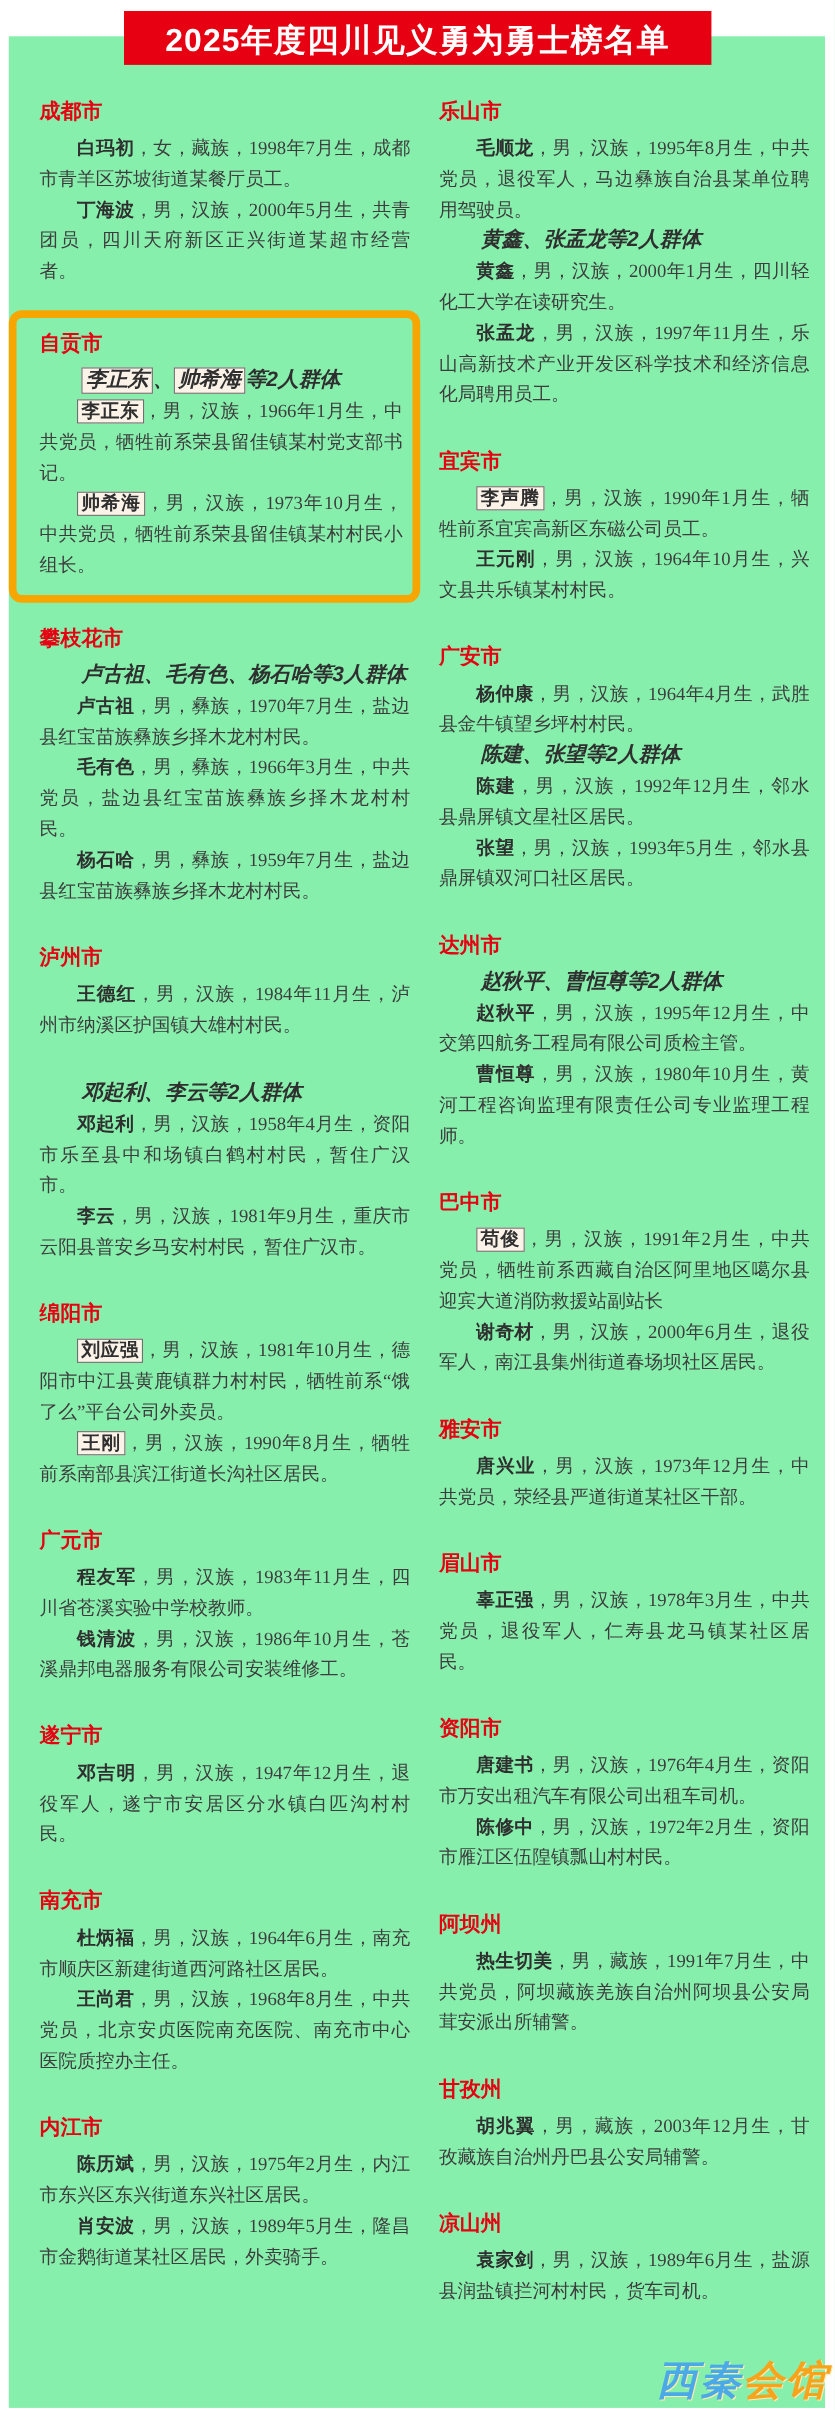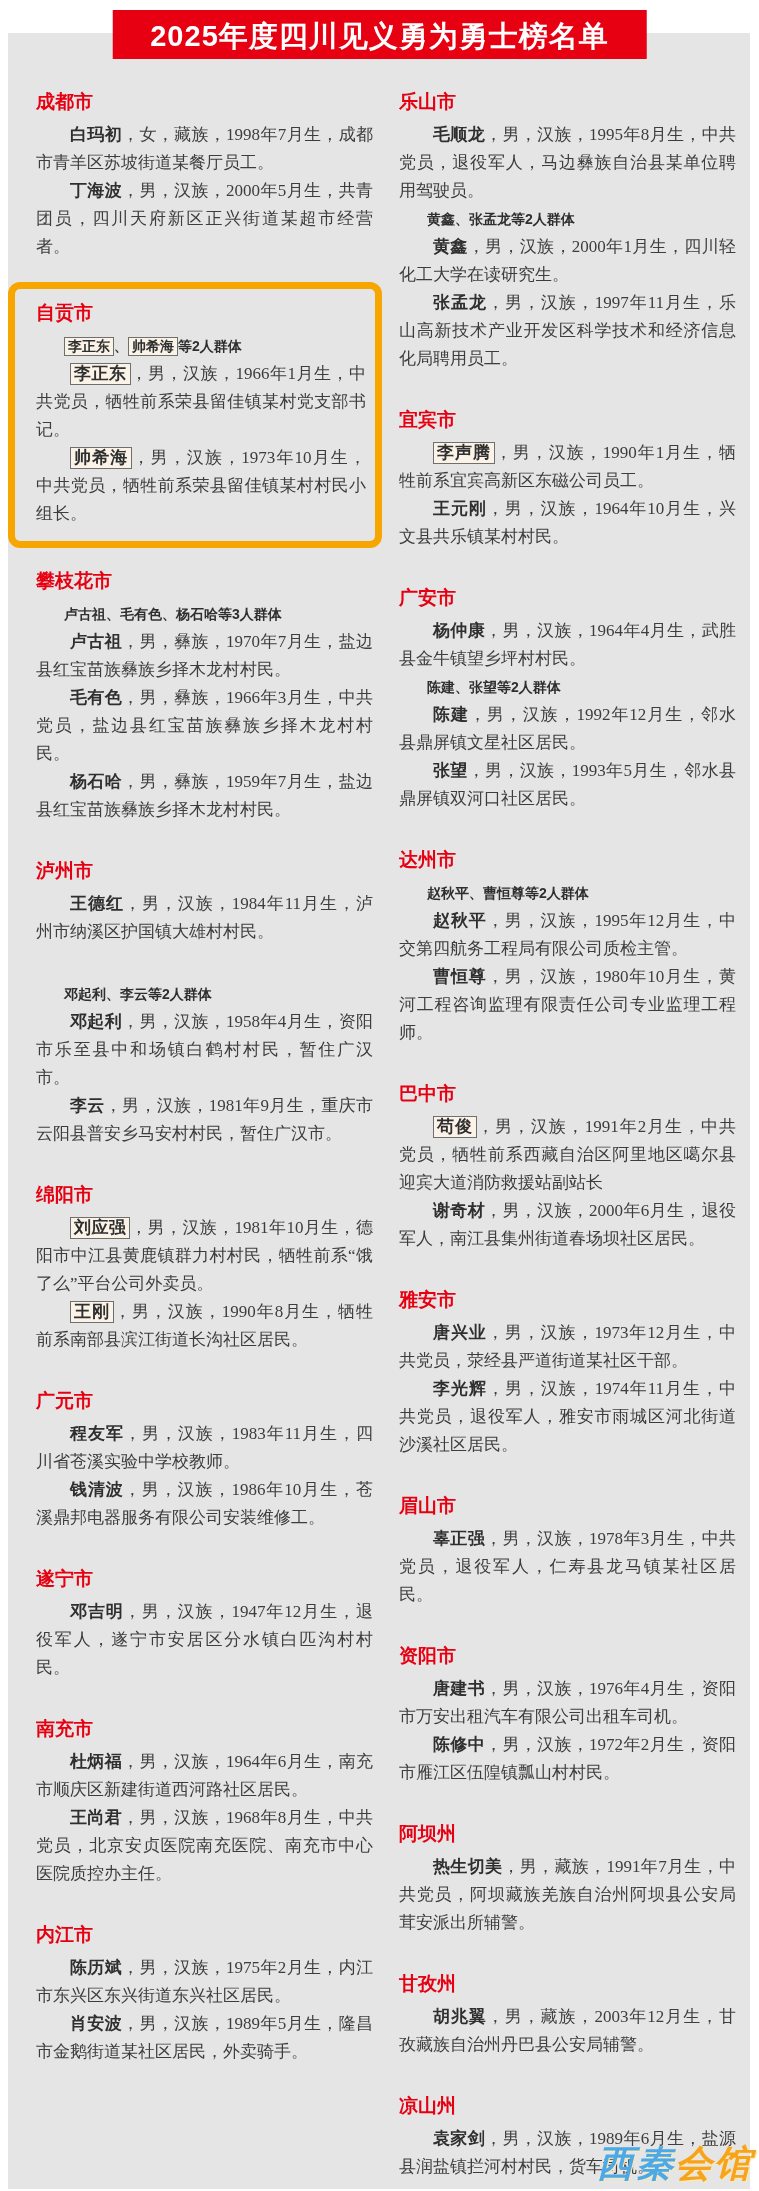--- a/index.html
+++ b/index.html
@@ -6,21 +6,21 @@
   body {
     width: 759px; height: 2191px;
     background: #ffffff;
     position: relative;
     overflow: hidden;
     font-family: "Liberation Sans", "DejaVu Sans", sans-serif;
   }
   .panel {
     position: absolute;
     left: 8px; right: 9px; top: 33px; bottom: 2px;
-    background: #e5e5e5;
+    background: #86efac;
   }
   .title-banner {
     position: absolute;
     top: 10px; left: 50%;
     transform: translateX(-50%);
     background: #e60012;
     color: #ffffff;
     font-size: 29px;
     font-weight: bold;
     letter-spacing: 1px;
@@ -51,21 +51,22 @@
     line-height: 28px;
     color: #3d3d3d;
     text-indent: 2em;
     text-align: justify;
     font-family: "Liberation Serif", "DejaVu Serif", serif;
   }
   .entry.group {
     font-family: "Liberation Sans", "DejaVu Sans", sans-serif;
     font-weight: bold;
     color: #2f2f2f;
-    font-size: 14px;
+    font-size: 19px;
+    font-style: italic;
   }
   .pname {
     font-family: "Liberation Sans", "DejaVu Sans", sans-serif;
     font-weight: bold;
     color: #2f2f2f;
   }
   .boxed {
     border: 1.5px solid #6f6f6f;
     padding: 0 3px 1px 3px;
     background: #fbf3e8;
@@ -174,21 +175,20 @@
           <p class="entry person"><span class="pname">曹恒尊</span><span>，男，汉族，1980年10月生，黄河工程咨询监理有限责任公司专业监理工程师。</span></p>
         </section>
         <section class="section">
           <h2 class="city">巴中市</h2>
           <p class="entry person"><span class="boxed pname">苟俊</span><span>，男，汉族，1991年2月生，中共党员，牺牲前系西藏自治区阿里地区噶尔县迎宾大道消防救援站副站长</span></p>
           <p class="entry person"><span class="pname">谢奇材</span><span>，男，汉族，2000年6月生，退役军人，南江县集州街道春场坝社区居民。</span></p>
         </section>
         <section class="section">
           <h2 class="city">雅安市</h2>
           <p class="entry person"><span class="pname">唐兴业</span><span>，男，汉族，1973年12月生，中共党员，荥经县严道街道某社区干部。</span></p>
-          <p class="entry person"><span class="pname">李光辉</span><span>，男，汉族，1974年11月生，中共党员，退役军人，雅安市雨城区河北街道沙溪社区居民。</span></p>
         </section>
         <section class="section">
           <h2 class="city">眉山市</h2>
           <p class="entry person"><span class="pname">辜正强</span><span>，男，汉族，1978年3月生，中共党员，退役军人，仁寿县龙马镇某社区居民。</span></p>
         </section>
         <section class="section">
           <h2 class="city">资阳市</h2>
           <p class="entry person"><span class="pname">唐建书</span><span>，男，汉族，1976年4月生，资阳市万安出租汽车有限公司出租车司机。</span></p>
           <p class="entry person"><span class="pname">陈修中</span><span>，男，汉族，1972年2月生，资阳市雁江区伍隍镇瓢山村村民。</span></p>
         </section>

